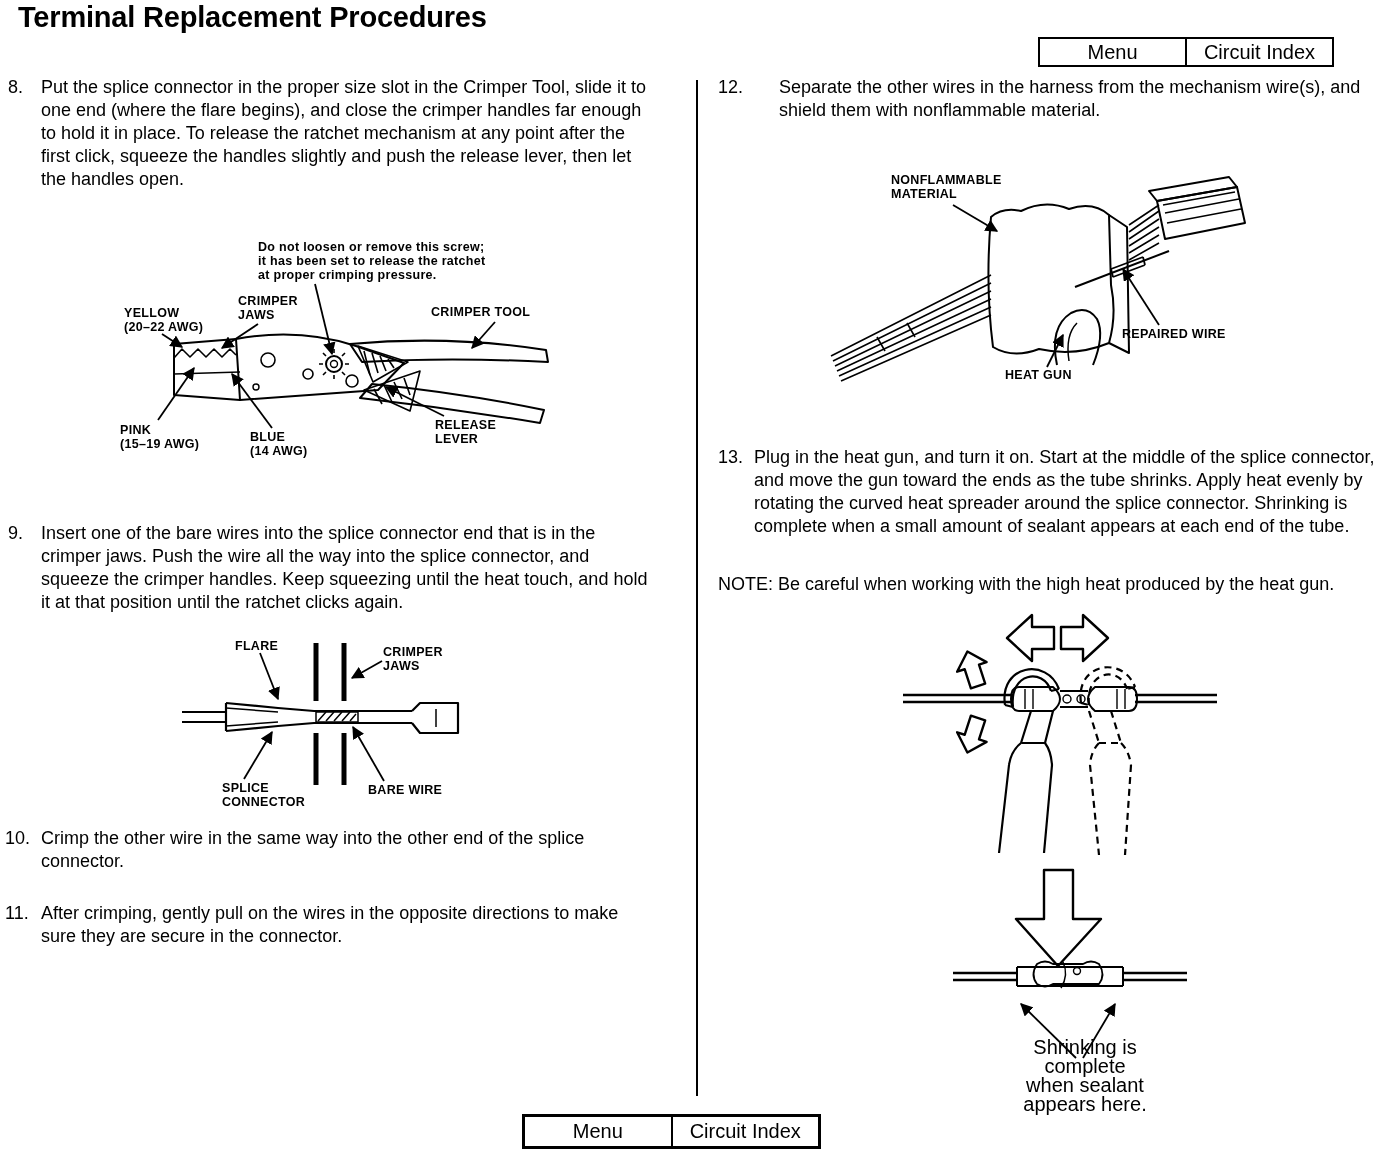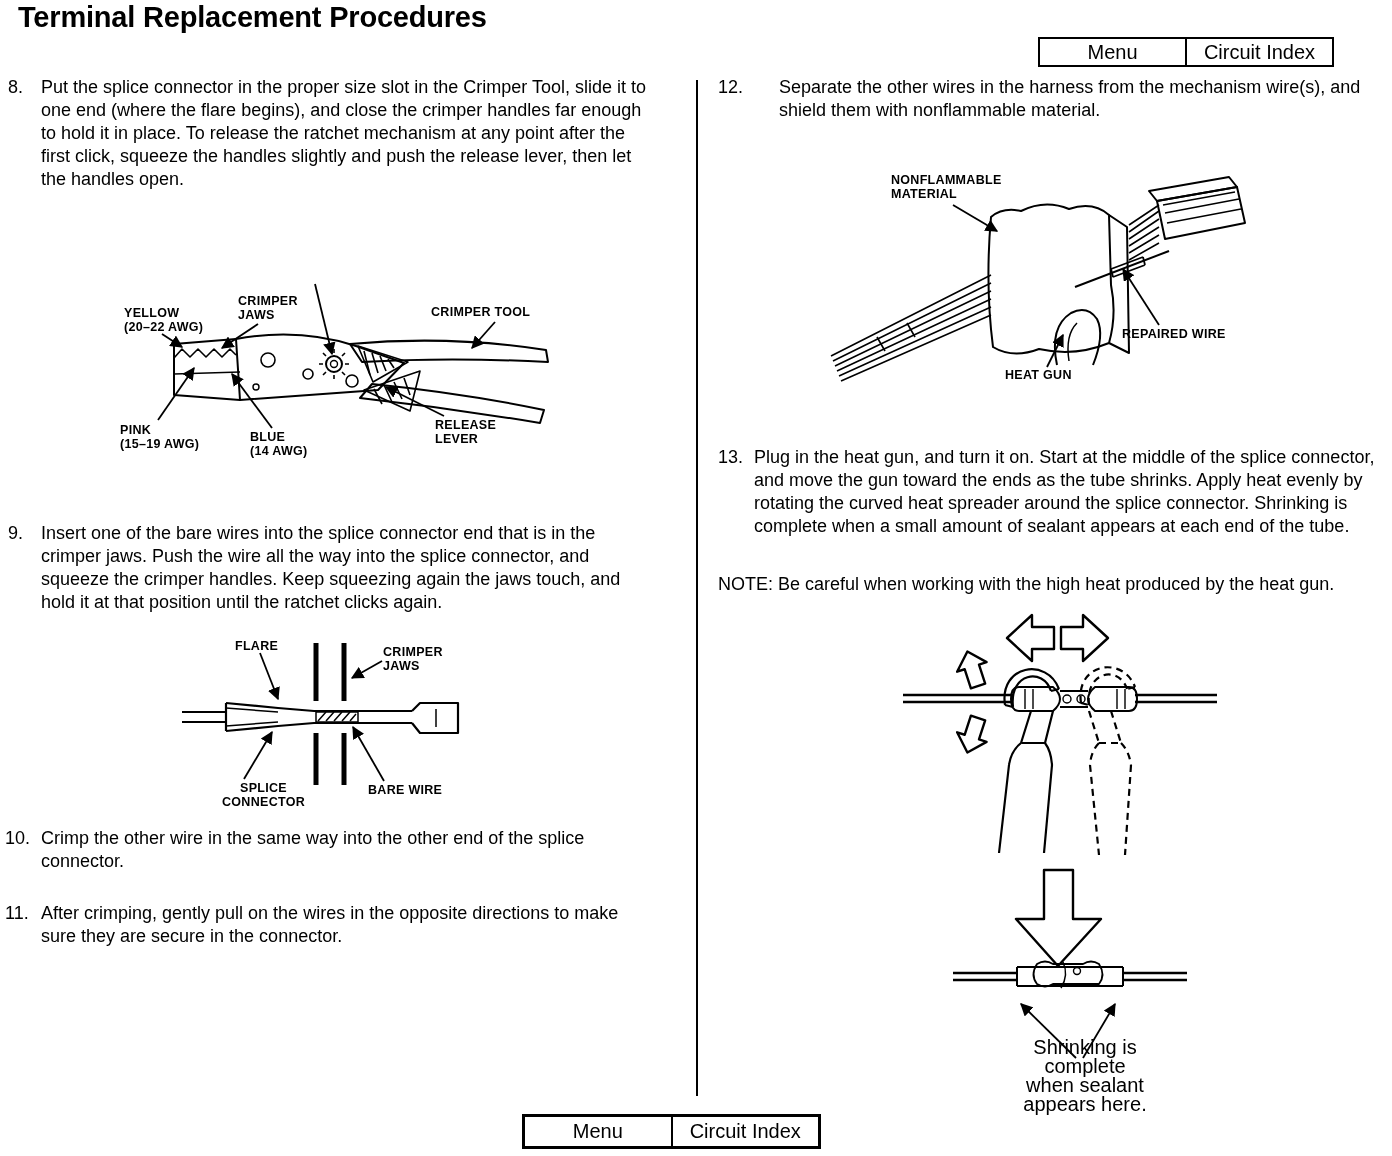--- a/index.html
+++ b/index.html
@@ -61,21 +61,21 @@
 
 <div class="col-divider"></div>
 
 <div class="step" style="left:8px;top:76px;width:645px;">
   <span class="num">8.</span>
   <div class="txt">Put the splice connector in the proper size slot in the Crimper Tool, slide it to one end (where the flare begins), and close the crimper handles far enough to hold it in place. To release the ratchet mechanism at any point after the first click, squeeze the handles slightly and push the release lever, then let the handles open.</div>
 </div>
 
 <div class="step" style="left:8px;top:522px;width:645px;">
   <span class="num">9.</span>
-  <div class="txt">Insert one of the bare wires into the splice connector end that is in the crimper jaws. Push the wire all the way into the splice connector, and squeeze the crimper handles. Keep squeezing again the jaws touch, and hold it at that position until the ratchet clicks again.</div>
+  <div class="txt">Insert one of the bare wires into the splice connector end that is in the crimper jaws. Push the wire all the way into the splice connector, and squeeze the crimper handles. Keep squeezing until the heat touch, and hold it at that position until the ratchet clicks again.</div>
 </div>
 
 <div class="step wide-num" style="left:5px;top:827px;width:648px;">
   <span class="num">10.</span>
   <div class="txt">Crimp the other wire in the same way into the other end of the splice connector.</div>
 </div>
 
 <div class="step wide-num" style="left:5px;top:902px;width:648px;">
   <span class="num">11.</span>
   <div class="txt">After crimping, gently pull on the wires in the opposite directions to make sure they are secure in the connector.</div>
@@ -120,20 +120,23 @@
     <g stroke="#000" stroke-width="1.8">
       <line x1="205" y1="52" x2="222" y2="122" marker-end="url(#ah1)"></line>
       <line x1="148" y1="92" x2="112" y2="116" marker-end="url(#ah1)"></line>
       <line x1="52" y1="102" x2="72" y2="115" marker-end="url(#ah1)"></line>
       <line x1="385" y1="90" x2="362" y2="116" marker-end="url(#ah1)"></line>
       <line x1="48" y1="188" x2="84" y2="136" marker-end="url(#ah1)"></line>
       <line x1="162" y1="196" x2="122" y2="142" marker-end="url(#ah1)"></line>
       <line x1="334" y1="184" x2="276" y2="155" marker-end="url(#ah1)"></line>
     </g>
   </svg>
+  <div class="fig-note" style="left:148px;top:8px;">Do not loosen or remove this screw;
+it has been set to release the ratchet
+at proper crimping pressure.</div>
   <div class="fig-label" style="left:128px;top:62px;">CRIMPER
 JAWS</div>
   <div class="fig-label" style="left:14px;top:74px;">YELLOW
 (20–22 AWG)</div>
   <div class="fig-label" style="left:321px;top:73px;">CRIMPER TOOL</div>
   <div class="fig-label" style="left:10px;top:191px;">PINK
 (15–19 AWG)</div>
   <div class="fig-label" style="left:140px;top:198px;">BLUE
 (14 AWG)</div>
   <div class="fig-label" style="left:325px;top:186px;">RELEASE
@@ -171,21 +174,21 @@
     <g stroke="#000" stroke-width="1.8">
       <line x1="80" y1="20" x2="98" y2="66" marker-end="url(#ah2)"></line>
       <line x1="202" y1="28" x2="172" y2="45" marker-end="url(#ah2)"></line>
       <line x1="64" y1="146" x2="92" y2="99" marker-end="url(#ah2)"></line>
       <line x1="204" y1="148" x2="173" y2="94" marker-end="url(#ah2)"></line>
     </g>
   </svg>
   <div class="fig-label" style="left:55px;top:6px;">FLARE</div>
   <div class="fig-label" style="left:203px;top:12px;">CRIMPER
 JAWS</div>
-  <div class="fig-label" style="left:42px;top:148px;text-align:center;">SPLICE
+  <div class="fig-label" style="left:42px;top:148px;">SPLICE
 CONNECTOR</div>
   <div class="fig-label" style="left:188px;top:150px;">BARE WIRE</div>
 </div>
 
 <div class="step wide-num" style="left:718px;top:76px;width:672px;gap:25px;">
   <span class="num">12.</span>
   <div class="txt">Separate the other wires in the harness from the mechanism wire(s), and shield them with nonflammable material.</div>
 </div>
 
 <div class="step wide-num" style="left:718px;top:446px;width:672px;">

